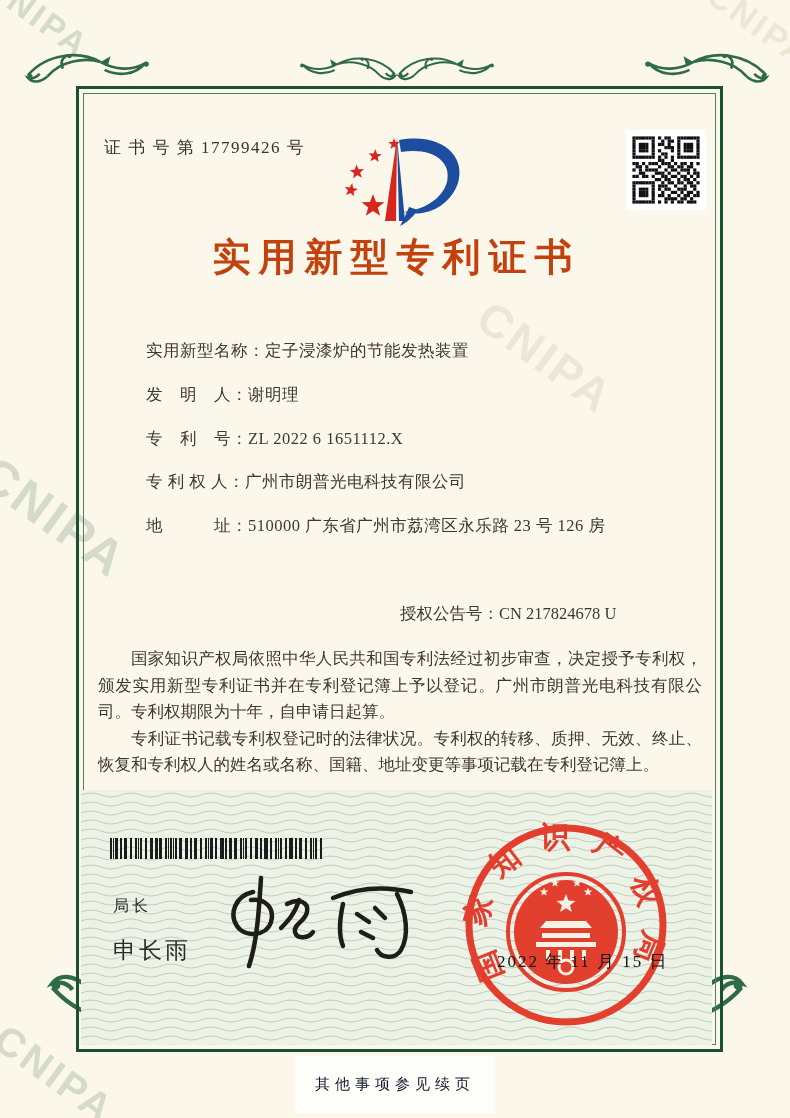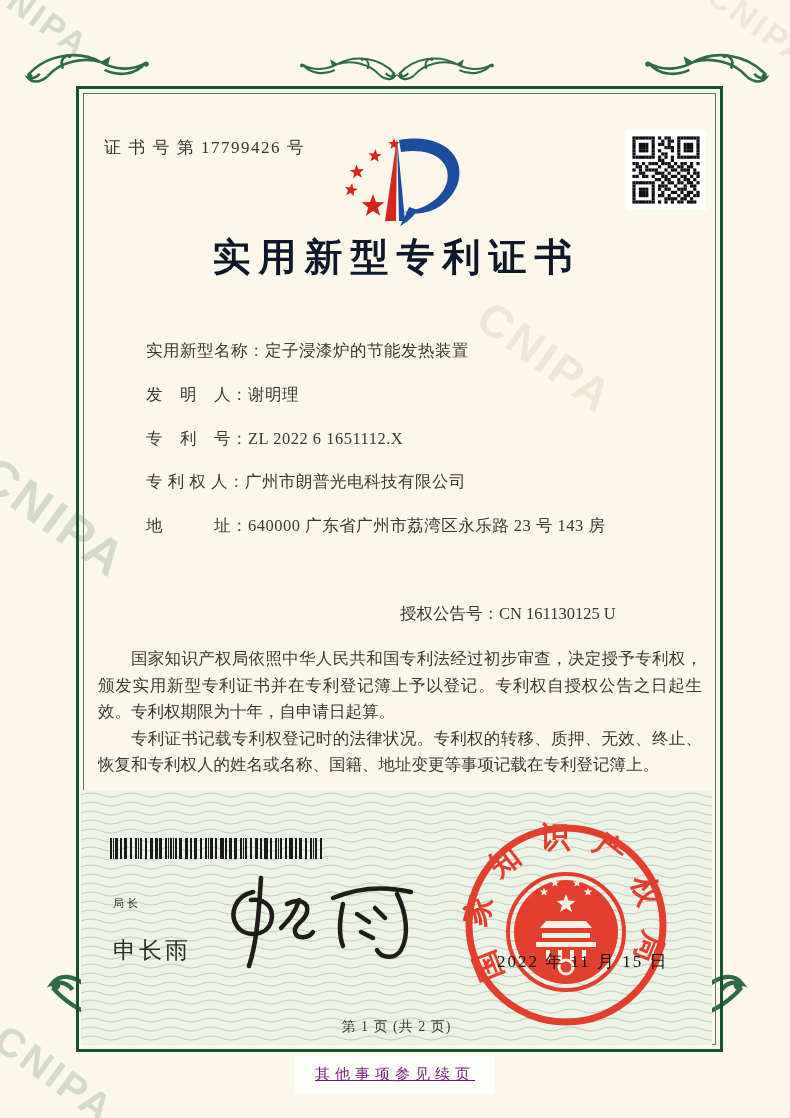--- a/index.html
+++ b/index.html
@@ -18,21 +18,21 @@
 
   
   .orn{position:absolute;pointer-events:none;}
 
   
   .certno{position:absolute;left:104px;top:136px;font-size:17px;color:#36342f;letter-spacing:1.5px;}
   .logo{position:absolute;left:322px;top:126px;width:150px;height:106px;}
   .qrbox{position:absolute;left:626px;top:130px;width:80px;height:80px;background:#ffffff;}
 
   .title{position:absolute;left:76px;top:232px;width:641px;text-align:center;
-         font-size:38px;font-weight:700;color:#0f172a;letter-spacing:8px;}
+         font-size:38px;font-weight:700;color:#c2410c;letter-spacing:8px;}
 
   
   .fields{position:absolute;left:106px;top:340px;width:600px;font-size:16.5px;color:#3b3833;margin-left:40px;}
   .frow{height:43.8px;letter-spacing:0.5px;}
   .grant-row{position:absolute;left:106px;top:603px;width:600px;font-size:16.5px;color:#3b3833;}
   .grant-no{position:absolute;left:294px;top:0;}
 
   
   .bodytext{position:absolute;left:98px;top:646px;width:604px;font-size:16.5px;color:#3b3833;
             line-height:26.5px;text-align:justify;}
@@ -43,34 +43,34 @@
   .band svg{display:block;}
 
   
   .barcode{position:absolute;left:110px;top:838px;width:212px;height:21px;
     background:
       repeating-linear-gradient(90deg,#1b1b1b 0 2px,rgba(0,0,0,0) 2px 5px),
       repeating-linear-gradient(90deg,#1b1b1b 0 1px,rgba(0,0,0,0) 1px 7px),
       repeating-linear-gradient(90deg,rgba(0,0,0,0) 0 3px,#1b1b1b 3px 4px,rgba(0,0,0,0) 4px 11px);}
 
   
-  .director-label{position:absolute;left:113px;top:896px;font-size:11px;color:#2b2a27;
+  .director-label{position:absolute;left:113px;top:896px;font-size:16px;color:#2b2a27;
       font-family:"Liberation Sans","DejaVu Sans",sans-serif;letter-spacing:3px;}
   .director-name{position:absolute;left:113px;top:935px;font-size:23px;color:#2b2a27;
       font-family:"Liberation Sans","DejaVu Sans",sans-serif;letter-spacing:3px;}
   .sig{position:absolute;left:215px;top:870px;width:215px;height:102px;}
 
   
   .seal{position:absolute;left:461px;top:820px;width:210px;height:210px;opacity:.93;}
   .seal-date{position:absolute;left:497px;top:950px;font-size:17px;color:#141414;letter-spacing:2px;}
 
   
   .pageinfo{position:absolute;left:76px;top:1018px;width:641px;text-align:center;font-size:14px;color:#3c3a35;letter-spacing:1px;}
   .contbox{position:absolute;left:50%;top:1056px;transform:translateX(-50%);background:#fdfdfa;
-           padding:9px 20px;font-size:15px;color:#701a75;letter-spacing:5px;text-decoration:underline;}
+           padding:19px 20px;font-size:15px;color:#0f172a;letter-spacing:5px;}
 </style>
 </head>
 <body>
 
 <div id="page">
 
   <div class="wm wm-green" style="left:-22px;top:-4px;font-size:34px;">CNIPA</div>
   <div class="wm wm-cream" style="left:700px;top:6px;font-size:34px;">CNIPA</div>
   <div class="wm wm-cream" style="left:468px;top:330px;font-size:46px;">CNIPA</div>
   <div class="wm wm-green" style="left:-30px;top:488px;font-size:50px;">CNIPA</div>
@@ -422,28 +422,28 @@
       </svg>
   </div>
 
   <div class="title">实用新型专利证书</div>
 
   <div class="fields">
     <div class="frow">实用新型名称：定子浸漆炉的节能发热装置</div>
     <div class="frow">发　明　人：谢明理</div>
     <div class="frow">专　利　号：ZL 2022 6 1651112.X</div>
     <div class="frow">专 利 权 人：广州市朗普光电科技有限公司</div>
-    <div class="frow">地　　　址：640000 广东省广州市荔湾区永乐路 23 号 143 房</div>
+    <div class="frow">地　　　址：510000 广东省广州市荔湾区永乐路 23 号 126 房</div>
   </div>
   <div class="grant-row">
-    <span class="grant-no">授权公告号：CN 161130125 U</span>
+    <span class="grant-no">授权公告号：CN 217824678 U</span>
   </div>
 
   <div class="bodytext">
-    <p>国家知识产权局依照中华人民共和国专利法经过初步审查，决定授予专利权，颁发实用新型专利证书并在专利登记簿上予以登记。专利权自授权公告之日起生效。专利权期限为十年，自申请日起算。</p>
+    <p>国家知识产权局依照中华人民共和国专利法经过初步审查，决定授予专利权，颁发实用新型专利证书并在专利登记簿上予以登记。广州市朗普光电科技有限公司。专利权期限为十年，自申请日起算。</p>
     <p>专利证书记载专利权登记时的法律状况。专利权的转移、质押、无效、终止、恢复和专利权人的姓名或名称、国籍、地址变更等事项记载在专利登记簿上。</p>
   </div>
 
   <div class="barcode"></div>
 
   <div class="director-label">局长</div>
   <div class="director-name">申长雨</div>
   <svg class="sig" viewBox="0 0 215 102">
     <g fill="none" stroke="#1f1d1a" stroke-width="4.5" stroke-linecap="round">
       <path d="M38,22 C20,26 14,44 22,56 C30,68 52,66 56,52 C60,38 50,28 36,30"></path>
@@ -482,16 +482,15 @@
         <rect x="85" y="130" width="4" height="10"></rect>
         <rect x="97" y="130" width="4" height="10"></rect>
         <rect x="109" y="130" width="4" height="10"></rect>
         <rect x="121" y="130" width="4" height="10"></rect>
       </g>
       <circle cx="105" cy="147" r="7" fill="none" stroke="#f7f2e4" stroke-width="3"></circle>
     </g>
   </svg>
   <div class="seal-date">2022 年 11 月 15 日</div>
 
-  <div class="pageinfo">第 1 页 (共 2 页)</div>
   <div class="contbox">其他事项参见续页</div>
 
 </div>
 
 </body></html>

